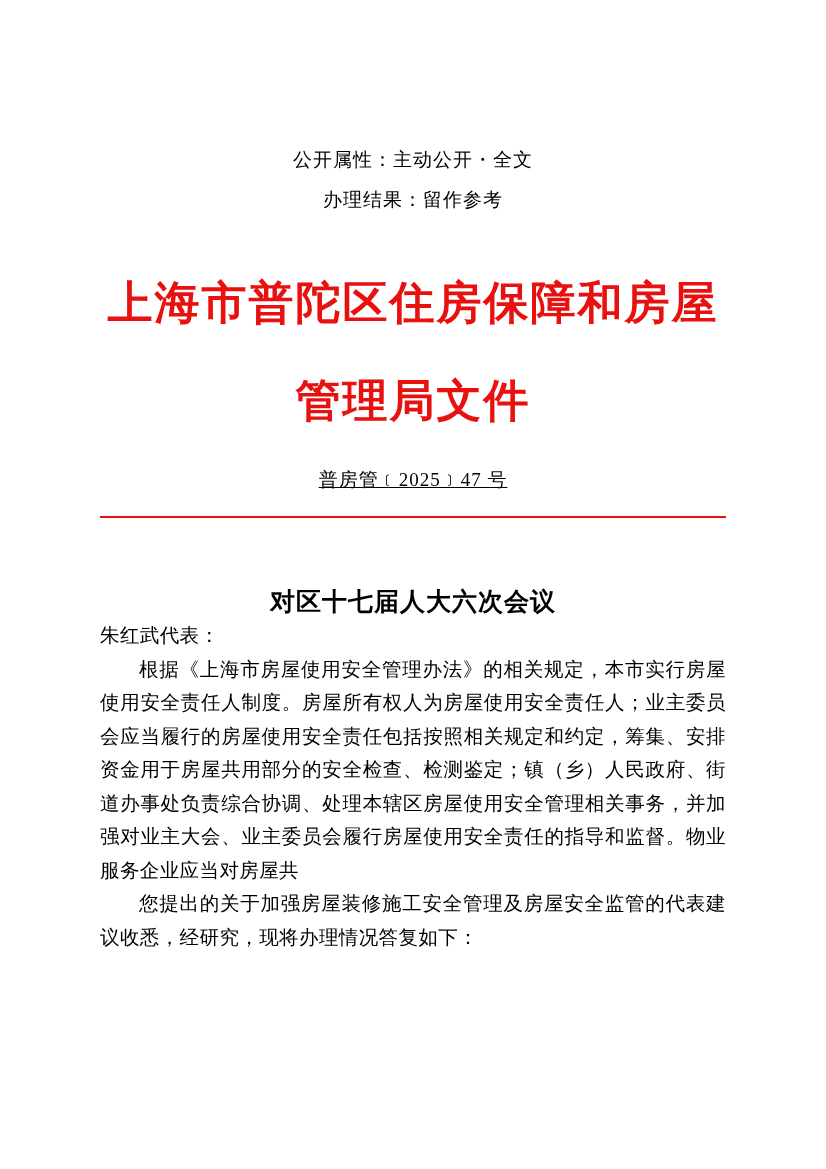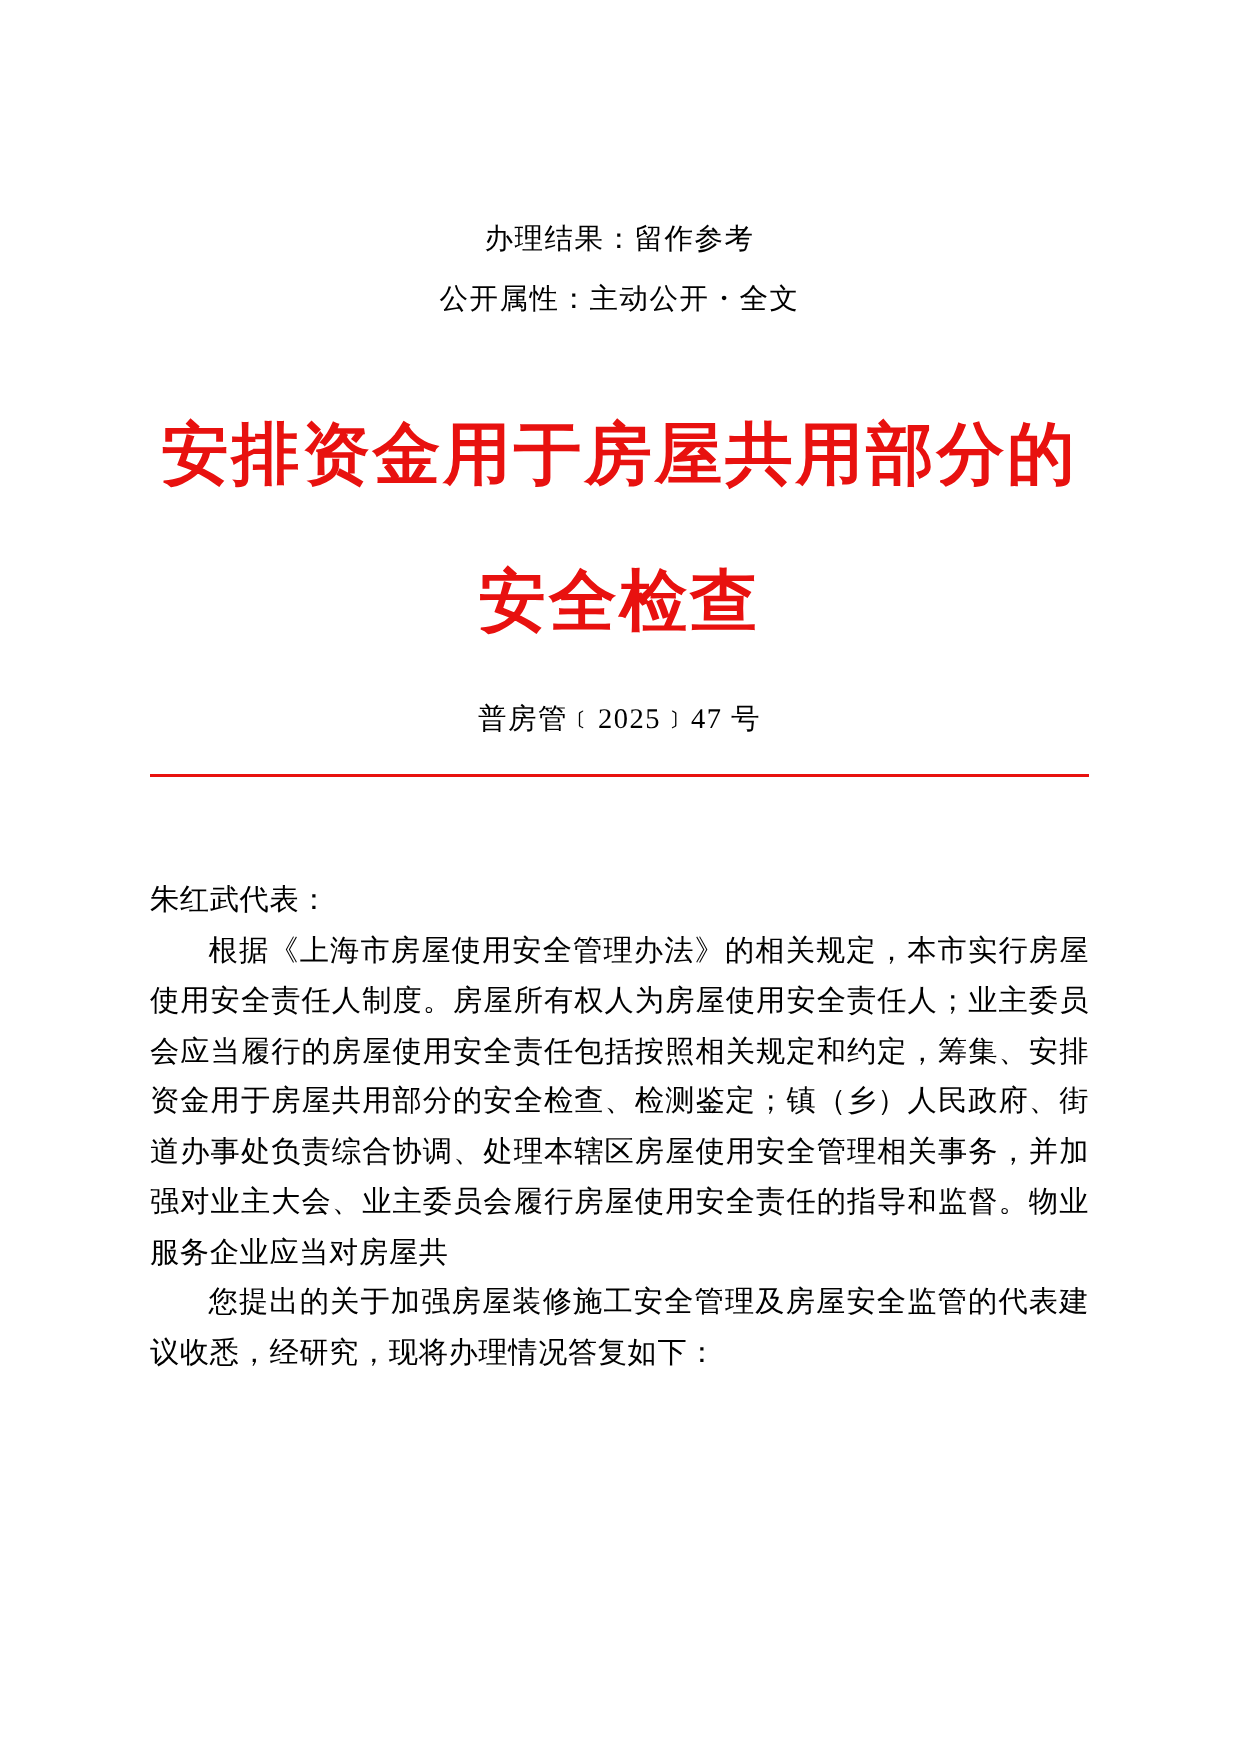--- a/index.html
+++ b/index.html
@@ -55,20 +55,21 @@
     line-height: 98px;
   }
 
   
   .doc-number {
     margin-top: 16px;
     text-align: center;
     font-size: 19px;
     letter-spacing: 1px;
     line-height: 28px;
+    text-decoration: underline;
   }
 
   
   .red-rule {
     margin: 22px 0 0 0;
     height: 2px;
     background: #e8110f;
     width: 100%;
   }
 
@@ -102,34 +103,35 @@
     text-indent: 2em;
   }
 </style>
 </head>
 <body>
 
 <div class="page">
 
   <div class="meta-block">
     <div class="meta-line">
-      <span class="meta-label">办理结果：</span><span class="meta-value">留作参考</span>
+      <span class="meta-label">公开属性：</span><span class="meta-value">主动公开・全文</span>
     </div>
     <div class="meta-line">
-      <span class="meta-label">公开属性：</span><span class="meta-value">主动公开・全文</span>
+      <span class="meta-label">办理结果：</span><span class="meta-value">留作参考</span>
     </div>
   </div>
 
-  <div class="masthead">安排资金用于房屋共用部分的安全检查</div>
+  <div class="masthead">上海市普陀区住房保障和房屋管理局文件</div>
 
   <div class="doc-number">普房管﹝2025﹞47 号</div>
 
   <div class="red-rule"></div>
 
   <div class="doc-title">
+    <div>对区十七届人大六次会议</div>
   </div>
 
   <div class="body-block">
     <p class="salutation">朱红武代表：</p>
     <p class="para">根据《上海市房屋使用安全管理办法》的相关规定，本市实行房屋使用安全责任人制度。房屋所有权人为房屋使用安全责任人；业主委员会应当履行的房屋使用安全责任包括按照相关规定和约定，筹集、安排资金用于房屋共用部分的安全检查、检测鉴定；镇（乡）人民政府、街道办事处负责综合协调、处理本辖区房屋使用安全管理相关事务，并加强对业主大会、业主委员会履行房屋使用安全责任的指导和监督。物业服务企业应当对房屋共</p>
     <p class="para">您提出的关于加强房屋装修施工安全管理及房屋安全监管的代表建议收悉，经研究，现将办理情况答复如下：</p>
   </div>
 
 </div>
 

